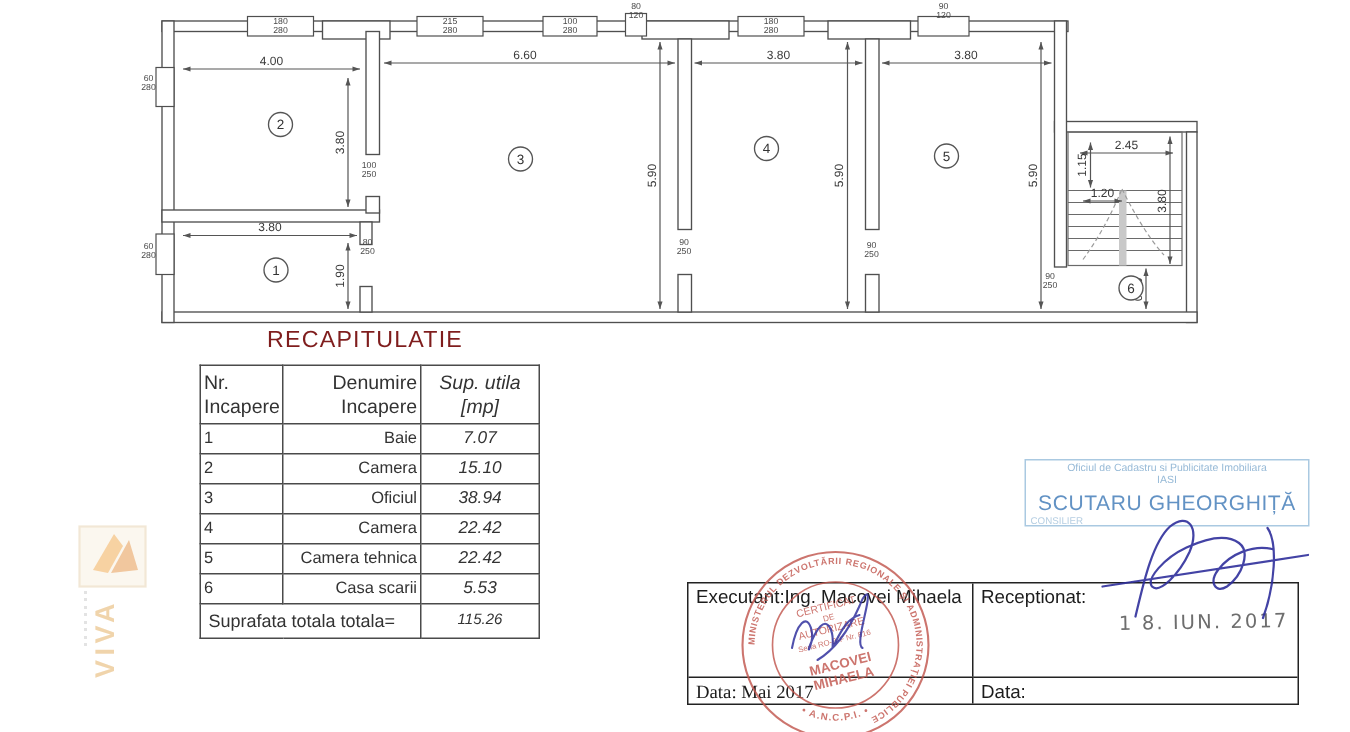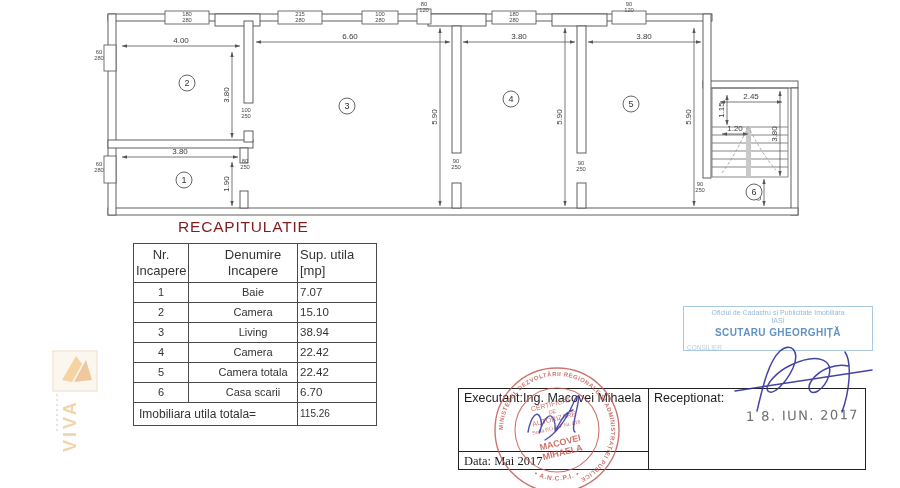--- a/index.html
+++ b/index.html
@@ -16,23 +16,23 @@
   #recap-title{
     position:absolute;left:178px;top:218px;font-size:15.5px;font-weight:500;
     letter-spacing:.8px;color:#7f1d1d;
   }
   #recap{
     position:absolute;left:133px;top:243px;border-collapse:collapse;
     table-layout:fixed;width:208px;color:#333;
   }
   #recap td,#recap th{border:1px solid #4a4a4a;padding:0 2px;}
   #recap th{font-weight:400;font-size:13px;line-height:1.22;padding:3px 2px;}
-  #recap .c1{width:50px;text-align:center;margin-left:36px;}
-  #recap .c2{width:84px;text-align:center;padding-left:22px;}
-  #recap .c3{width:74px;text-align:left;}
+  #recap .c1{width:50px;text-align:left;margin-left:36px;}
+  #recap .c2{width:84px;text-align:right;padding-left:5px;}
+  #recap .c3{width:74px;text-align:center;font-style:italic;}
   #recap td{height:19px;font-size:11px;}
   #recap td.area{font-size:11.5px;}
   #recap tr.tot td{height:22px;font-size:12px;}
   #recap tr.tot td.lbl{text-align:left;padding-left:5px;}
   #recap tr.tot td.area{font-size:10px;}
   
   #titleblock{
     position:absolute;left:458px;top:388px;width:408px;height:82px;
     border:1.2px solid #222;display:grid;grid-template-columns:190px 1fr;
     grid-template-rows:1fr 18px;box-sizing:border-box;
@@ -47,21 +47,21 @@
     transform:rotate(-1deg);
   }
   
   #bluestamp{
     position:absolute;left:683px;top:306px;width:190px;height:45px;
     border:1px solid #9cc0dc;opacity:.85;text-align:center;box-sizing:border-box;
     padding-top:2px;
   }
   #bluestamp .b1{font-size:7px;color:#85aed0;line-height:1.2;}
   #bluestamp .b2{font-size:7px;color:#85aed0;line-height:1.2;}
-  #bluestamp .b3{font-size:10px;font-weight:bold;color:#477fba;letter-spacing:.4px;line-height:1.4;}
+  #bluestamp .b3{font-size:14px;font-weight:normal;color:#477fba;letter-spacing:.4px;line-height:1.4;}
   #bluestamp .b4{position:absolute;left:3px;bottom:-1px;font-size:6.5px;color:#a9c6dd;}
   
   #redstamp,#sigs{position:absolute;pointer-events:none;}
   #redstamp{left:485px;top:355px;}
   #sigs{left:0;top:0;}
   
   #watermark{position:absolute;left:52px;top:350px;width:60px;height:110px;opacity:.8;}
   #wm-text{
     position:absolute;left:8px;top:40px;writing-mode:vertical-rl;transform:rotate(180deg);
     font-size:18px;font-weight:bold;color:#edca97;letter-spacing:3px;height:62px;
@@ -205,49 +205,50 @@
     <td class="c2">Baie</td>
     <td class="c3 area">7.07</td>
   </tr>
   <tr>
     <td class="c1">2</td>
     <td class="c2">Camera</td>
     <td class="c3 area">15.10</td>
   </tr>
   <tr>
     <td class="c1">3</td>
-    <td class="c2">Living</td>
+    <td class="c2">Oficiul</td>
     <td class="c3 area">38.94</td>
   </tr>
   <tr>
     <td class="c1">4</td>
     <td class="c2">Camera</td>
     <td class="c3 area">22.42</td>
   </tr>
   <tr>
     <td class="c1">5</td>
-    <td class="c2">Camera totala</td>
+    <td class="c2">Camera tehnica</td>
     <td class="c3 area">22.42</td>
   </tr>
   <tr>
     <td class="c1">6</td>
     <td class="c2">Casa scarii</td>
-    <td class="c3 area">6.70</td>
+    <td class="c3 area">5.53</td>
   </tr>
   <tr class="tot">
-    <td class="lbl" colspan="2">Imobiliara utila totala=</td>
+    <td class="lbl" colspan="2">Suprafata totala totala=</td>
     <td class="c3 area">115.26</td>
   </tr>
 </tbody>
   </table>
 
 <div id="titleblock">
   <div id="tb-exec" class="cell">Executant:Ing. Macovei Mihaela</div>
   <div id="tb-recv" class="cell">Receptionat:</div>
   <div id="tb-dataL" class="cell">Data: Mai 2017</div>
+  <div id="tb-dataR" class="cell">Data:</div>
 </div>
 <div id="datestamp">1 8. IUN. 2017</div>
 
 <div id="bluestamp">
   <div class="b1">Oficiul de Cadastru si Publicitate Imobiliara</div>
   <div class="b2">IASI</div>
   <div class="b3">SCUTARU GHEORGHIȚĂ</div>
   <div class="b4">CONSILIER</div>
 </div>
 

